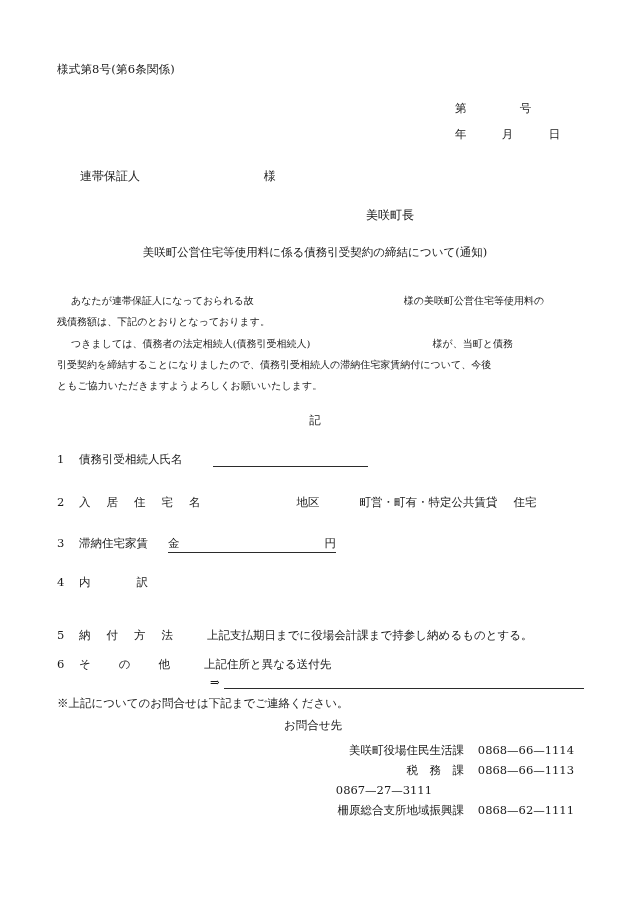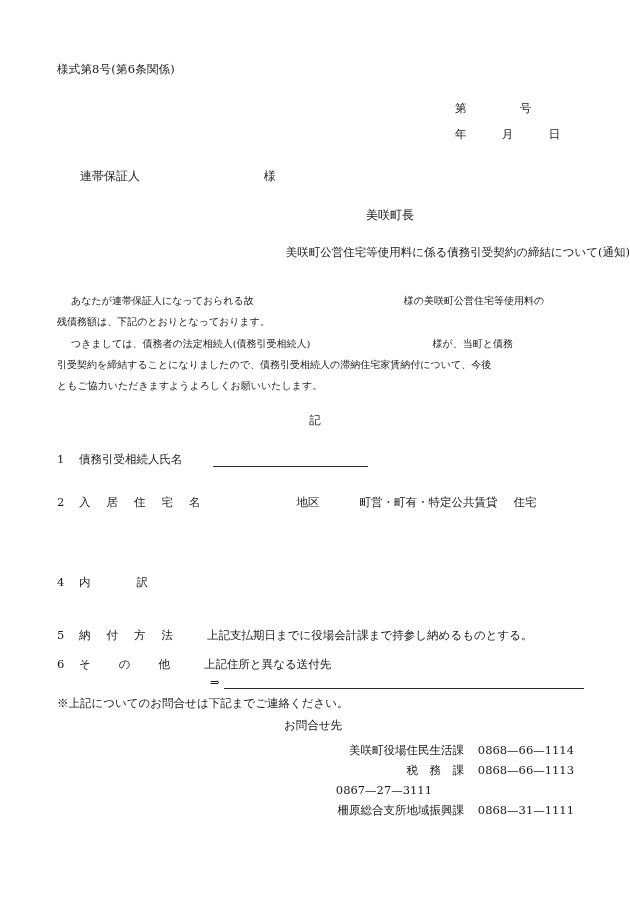--- a/index.html
+++ b/index.html
@@ -29,21 +29,21 @@
   .doc-no       { left: 455px; top: 101px; font-size: 11.5px; }
   .doc-no .sp   { display: inline-block; width: 46px; }
   .doc-date     { left: 455px; top: 127px; font-size: 11.5px; }
   .doc-date .sp { display: inline-block; width: 28px; }
 
   .addressee    { left: 80px;  top: 168px; font-size: 12px; }
   .addressee .sp{ display: inline-block; width: 116px; }
 
   .sender       { left: 366px; top: 207px; font-size: 12px; }
 
-  .title        { left: 0; right: 0; top: 245px; text-align: right; font-size: 11.5px; }
+  .title        { left: 0; right: 0; top: 245px; text-align: center; font-size: 11.5px; }
 
   
   .para { position: absolute; font-size: 10px; line-height: 21px; }
   .p1   { left: 57px; top: 290px; width: 516px; }
   .p2   { left: 57px; top: 333px; width: 516px; }
   .indent { display: inline-block; width: 14px; }
   .gap-name { display: inline-block; width: 150px; }
   .gap-name2 { display: inline-block; width: 122px; }
 
   .ki { left: 0; right: 0; top: 413px; text-align: center; font-size: 11.5px; }
@@ -140,20 +140,23 @@
   <div class="row ki">記</div>
 
   <div class="item it1">
     <span class="num">1</span><span>債務引受相続人氏名</span><span class="ul-line ul-name"></span>
   </div>
 
   <div class="item it2">
     <span class="num">2</span><span>入</span><span class="sp-w16"></span><span>居</span><span class="sp-w16"></span><span>住</span><span class="sp-w16"></span><span>宅</span><span class="sp-w16"></span><span>名</span><span class="sp-w96"></span><span>地区</span><span class="sp-w40"></span><span>町営・町有・特定公共賃貸</span><span class="sp-w16"></span><span>住宅</span>
   </div>
 
+  <div class="item it3">
+    <span class="num">3</span><span>滞納住宅家賃</span><span class="yen-group"><span>金</span><span class="mid"></span><span>円</span></span>
+  </div>
 
   <div class="item it4">
     <span class="num">4</span><span>内</span><span class="sp-w46"></span><span>訳</span>
   </div>
 
   <div class="item it5">
     <span class="num">5</span><span>納</span><span class="sp-w16"></span><span>付</span><span class="sp-w16"></span><span>方</span><span class="sp-w16"></span><span>法</span><span class="sp-w34"></span><span>上記支払期日までに役場会計課まで持参し納めるものとする。</span>
   </div>
 
   <div class="item it6">
@@ -175,17 +178,17 @@
     </div>
     <div class="contact-row">
       <span class="c-name c-name.indent-tax">税　務　課</span>
       <span class="c-tel">0868—66—1113</span>
     </div>
     <div class="contact-row">
       <span class="c-tel">0867—27—3111</span>
     </div>
     <div class="contact-row">
       <span class="c-name">柵原総合支所地域振興課</span>
-      <span class="c-tel">0868—31—1111</span>
+      <span class="c-tel">0868—62—1111</span>
     </div>
   </div>
 
 </div>
 
 </body></html>

